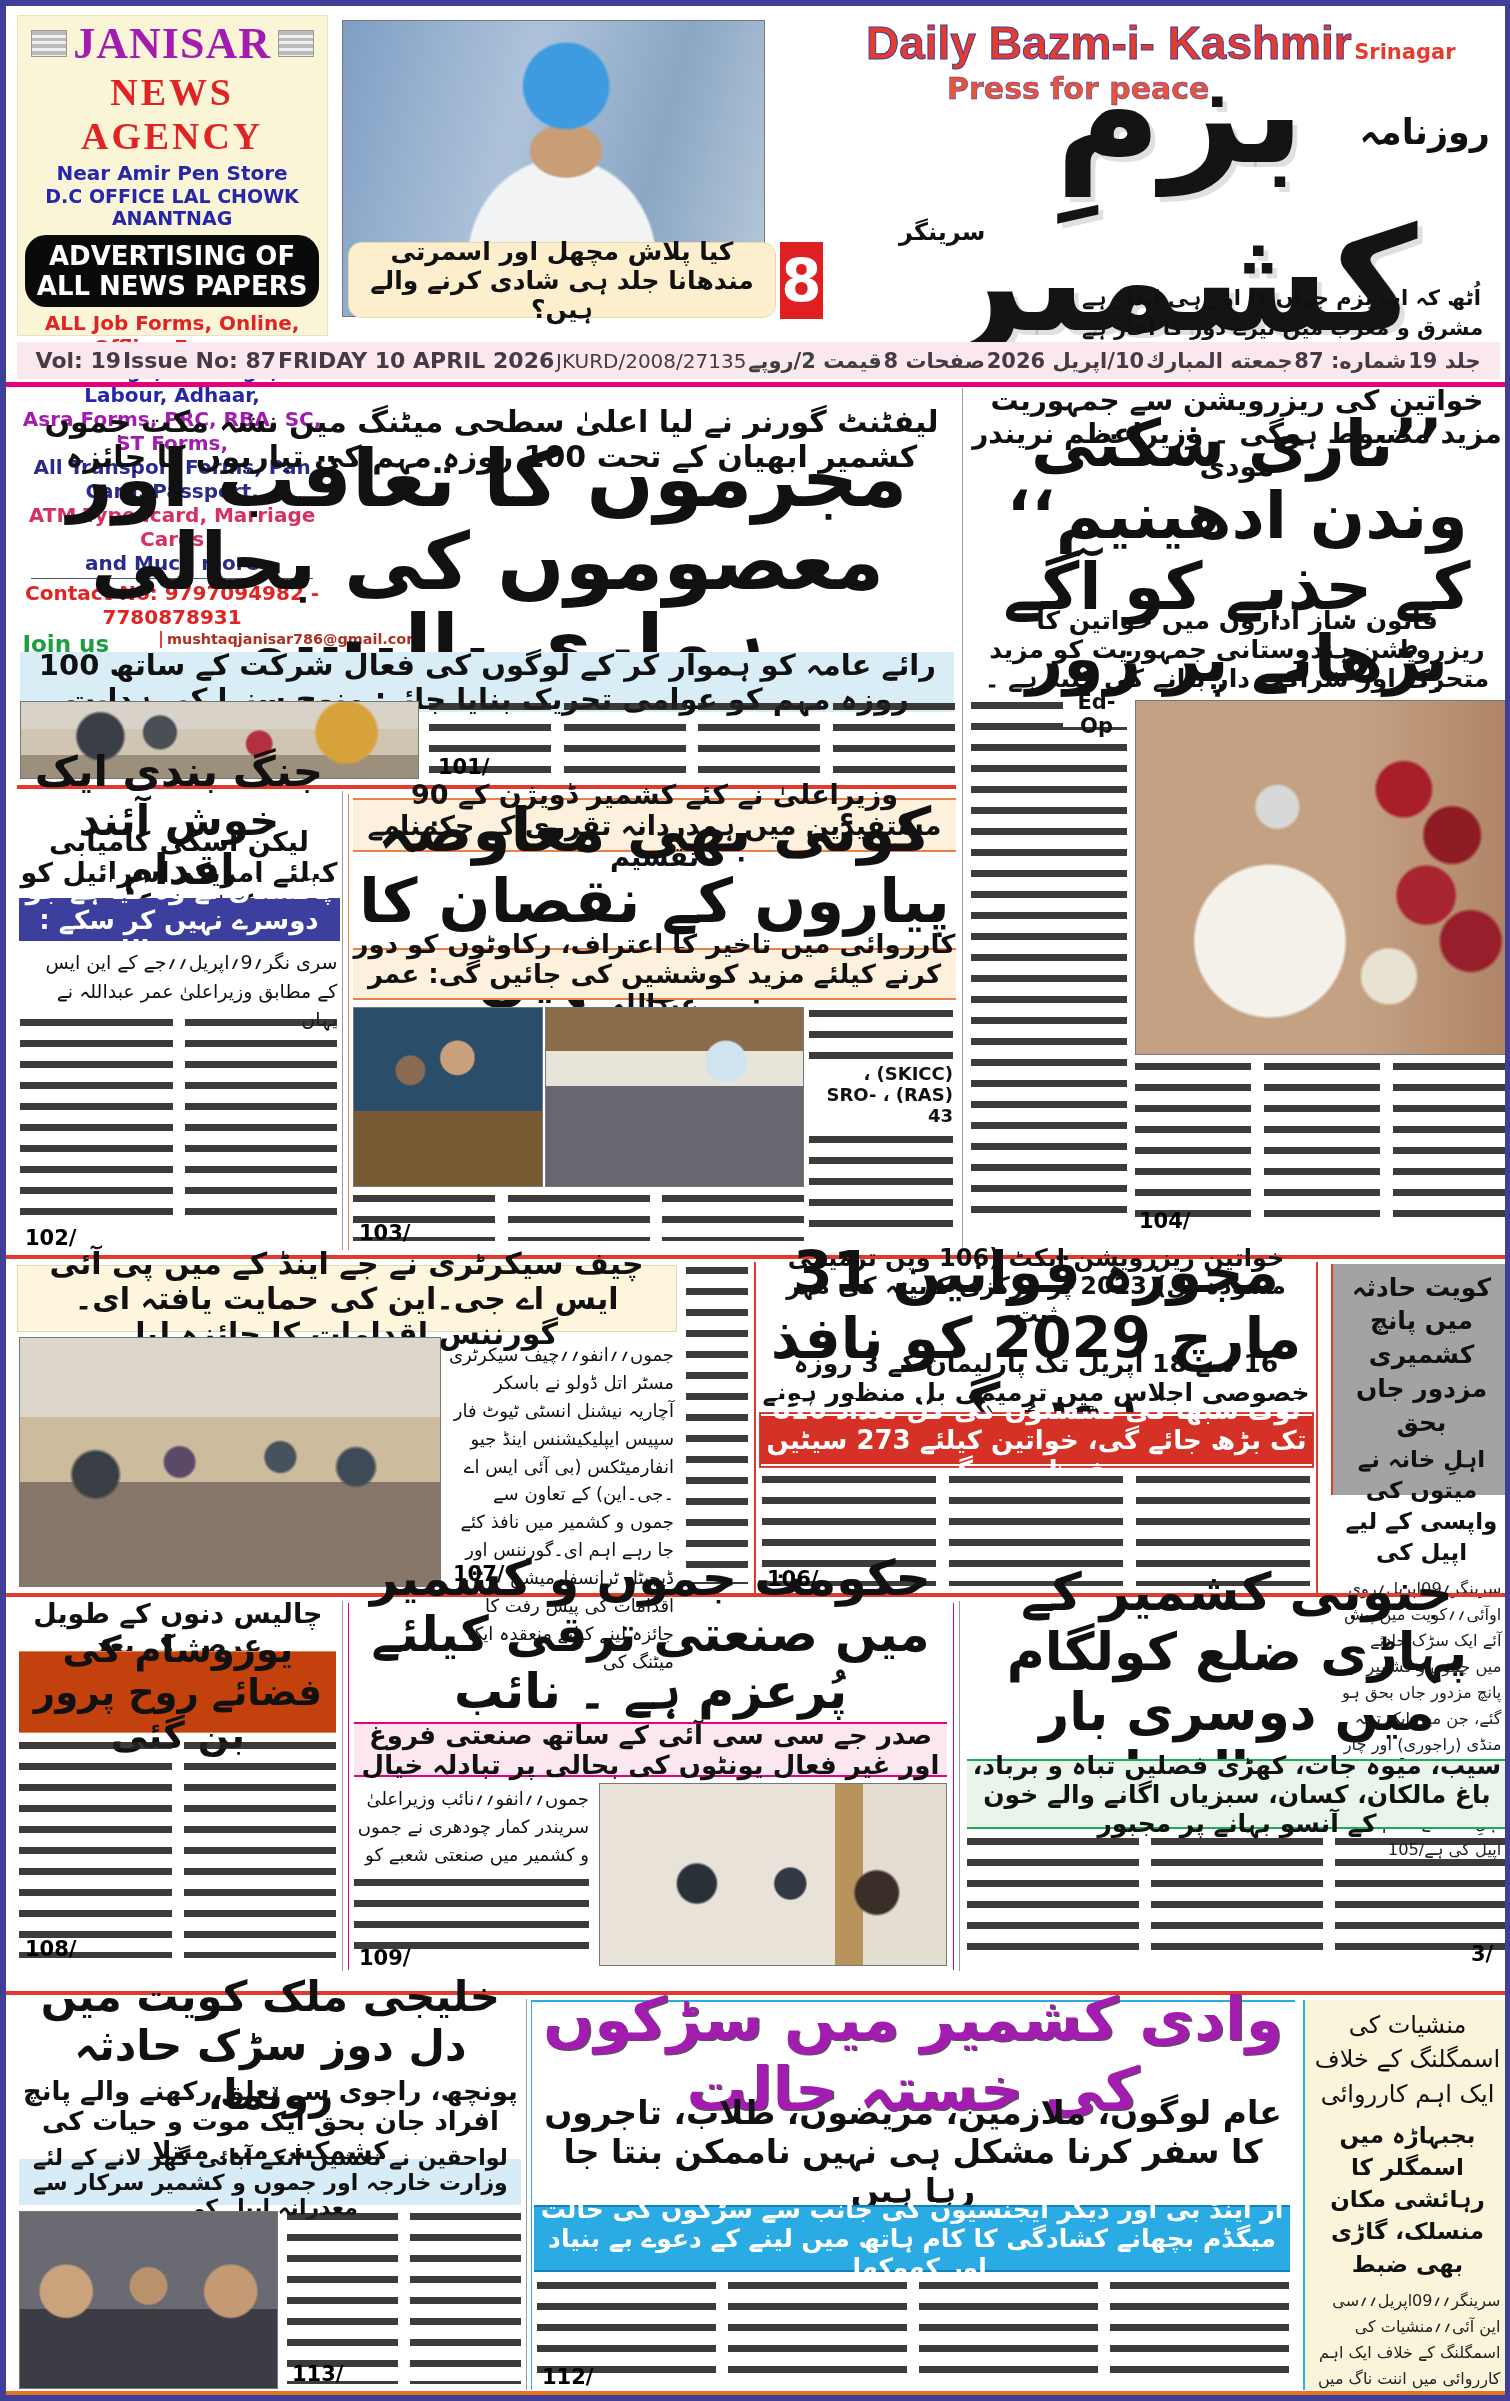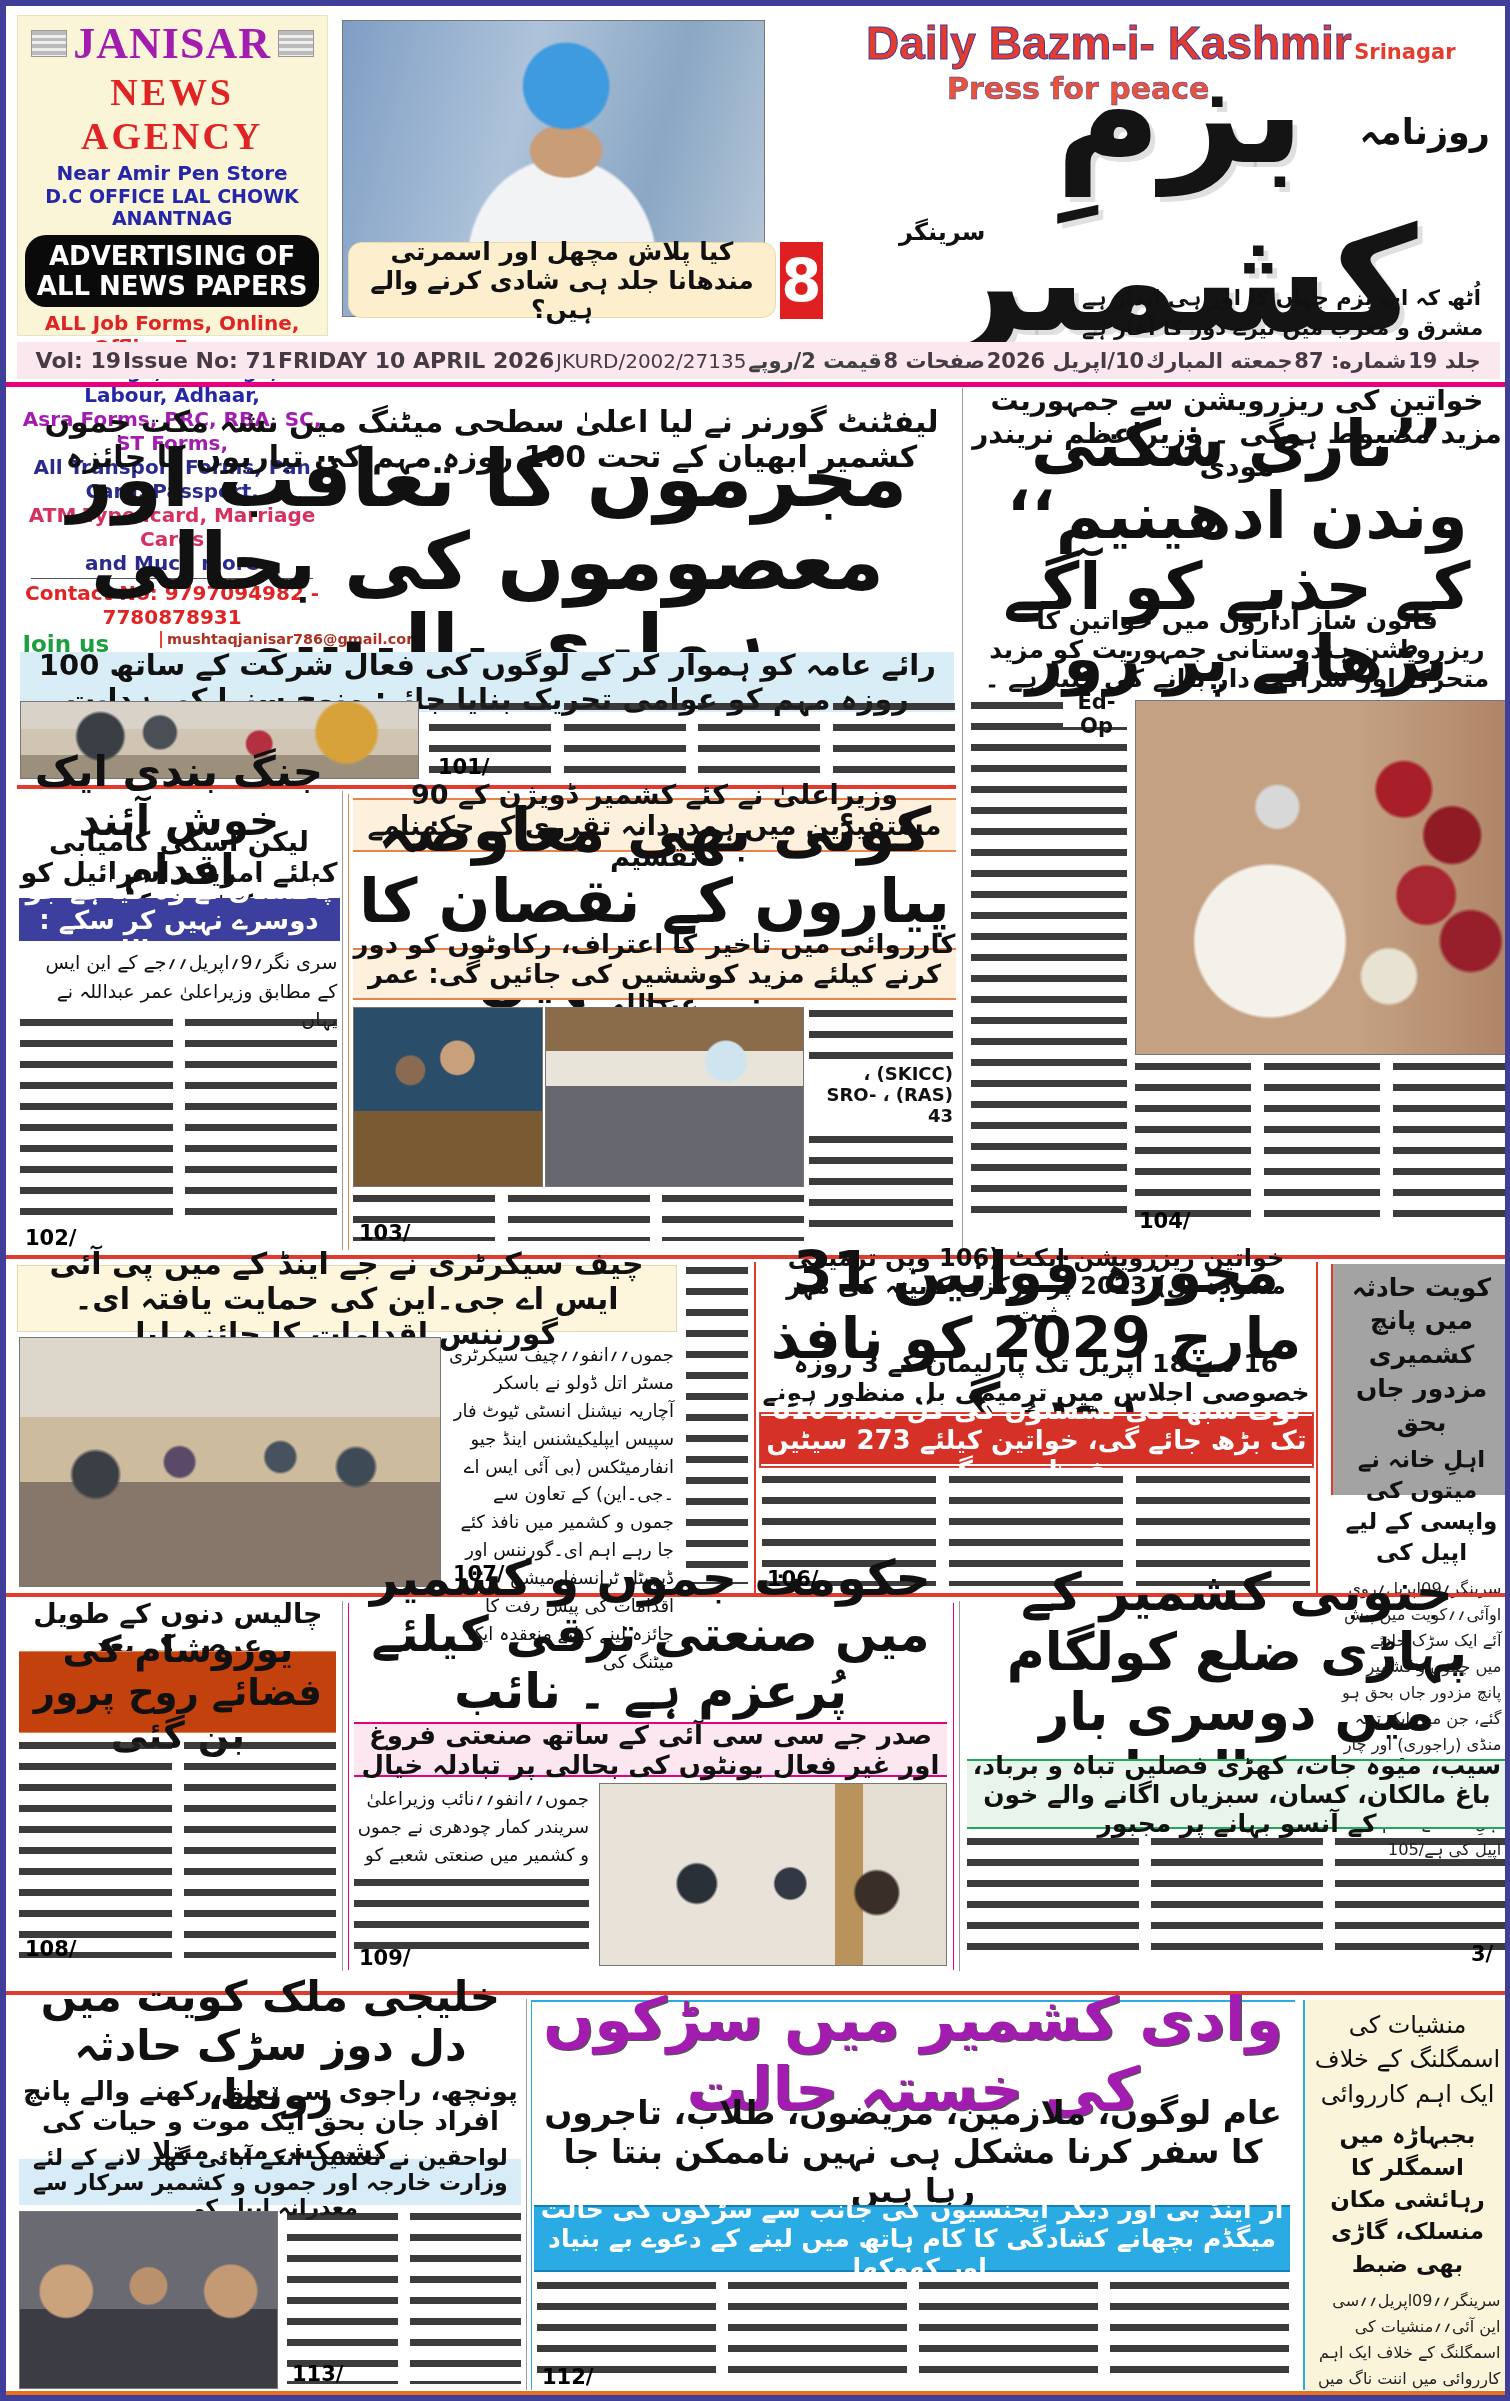--- a/index.html
+++ b/index.html
@@ -89,23 +89,23 @@
     <div class="abs rtl ur" style="right:19px;top:96px;font-size:35px;">روزنامہ</div>
     <div class="abs rtl ur" style="left:67px;top:202px;font-size:24px;">سرینگر</div>
     <div class="abs ctr rtl" style="left:48px;top:91px;width:600px;height:178px;font-size:144px;font-weight:700;color:#141414;
                 text-shadow:4.8px 4.8px 0 rgba(0,0,0,0.12);font-family:'DejaVu Sans',sans-serif;">بزمِ کشمیر</div>
     <div class="abs rtl ur" style="left:250px;top:270px;font-size:21px;">اُٹھ کہ اب بزم جہاں کا اور ہی انداز ہے</div>
     <div class="abs rtl ur" style="left:250px;top:300px;font-size:21px;">مشرق و مغرب میں تیرے دور کا آغاز ہے</div>
   </div>
 
   <div class="abs" style="left:10.6px;top:336px;width:1483px;height:37px;background:#fbe7ee;display:flex;align-items:center;justify-content:space-between;padding:0 19px;">
     <span style="font-size:22px;font-weight:700;color:#463a44;">Vol: 19</span>
-    <span style="font-size:22px;font-weight:700;color:#463a44;">Issue No: 71</span>
+    <span style="font-size:22px;font-weight:700;color:#463a44;">Issue No: 87</span>
     <span style="font-size:22px;font-weight:700;color:#463a44;">FRIDAY  10  APRIL  2026</span>
-    <span style="font-size:20px;font-weight:400;color:#463a44;">JKURD/2002/27135</span>
+    <span style="font-size:20px;font-weight:400;color:#463a44;">JKURD/2008/27135</span>
     <span class="rtl ur" style="font-size:21px;color:#404040;">قیمت 2/روپے</span>
     <span class="rtl ur" style="font-size:21px;color:#463a44;">صفحات 8</span>
     <span class="rtl ur" style="font-size:21px;color:#463a44;">10/اپریل 2026</span>
     <span class="rtl ur" style="font-size:21px;color:#463a44;">جمعته المبارك</span>
     <span class="rtl ur" style="font-size:21px;color:#463a44;">شماره: 87</span>
     <span class="rtl ur" style="font-size:21px;color:#463a44;">جلد 19</span>
   </div>
   <div class="abs rule-magenta" style="left:0;top:376px;width:1511px;"></div>
 
   <div class="abs ctr rtl ur" style="left:29px;top:394px;width:913px;height:77px;font-size:30px;">لیفٹنٹ گورنر نے لیا اعلیٰ سطحی میٹنگ میں نشہ مکت جموں کشمیر ابھیان کے تحت 100 روزہ مہم کی تیاریوں کا جائزہ</div>

